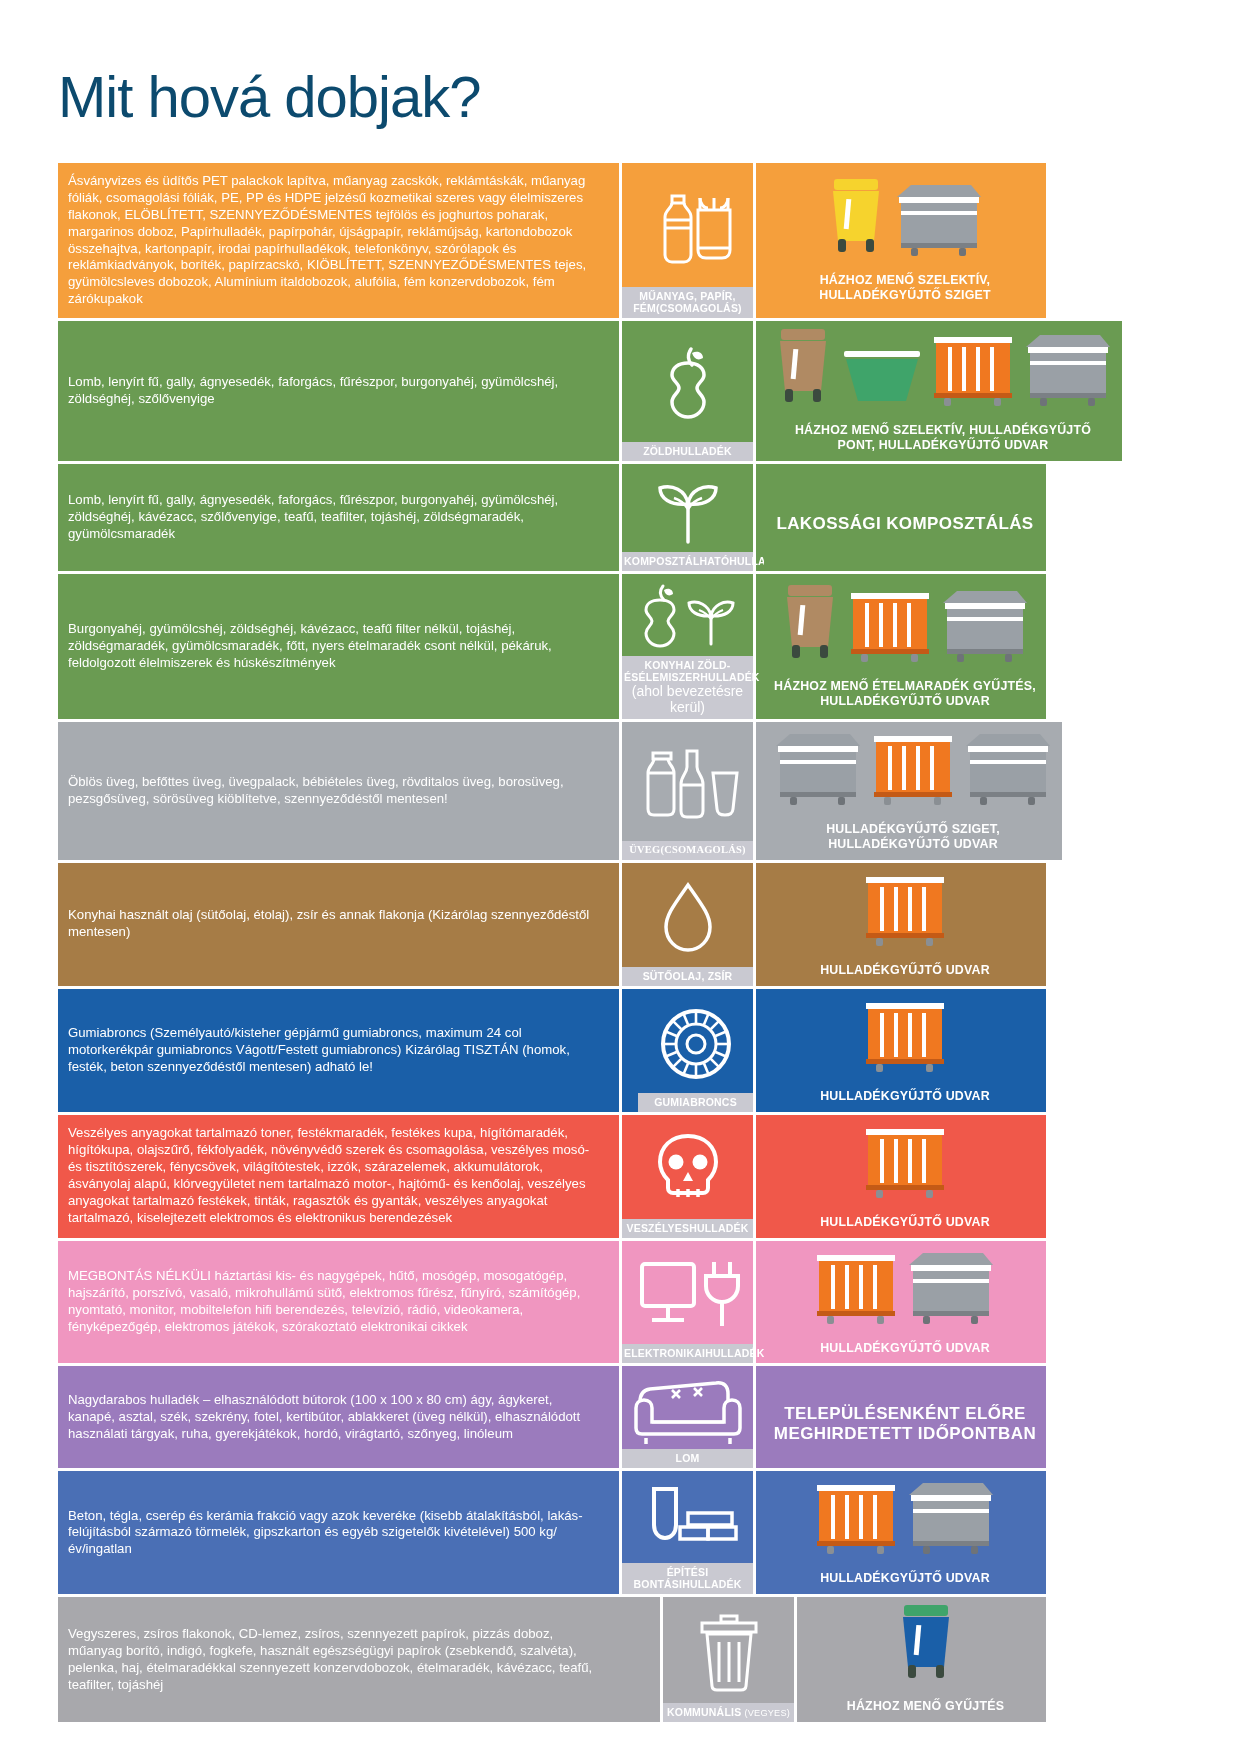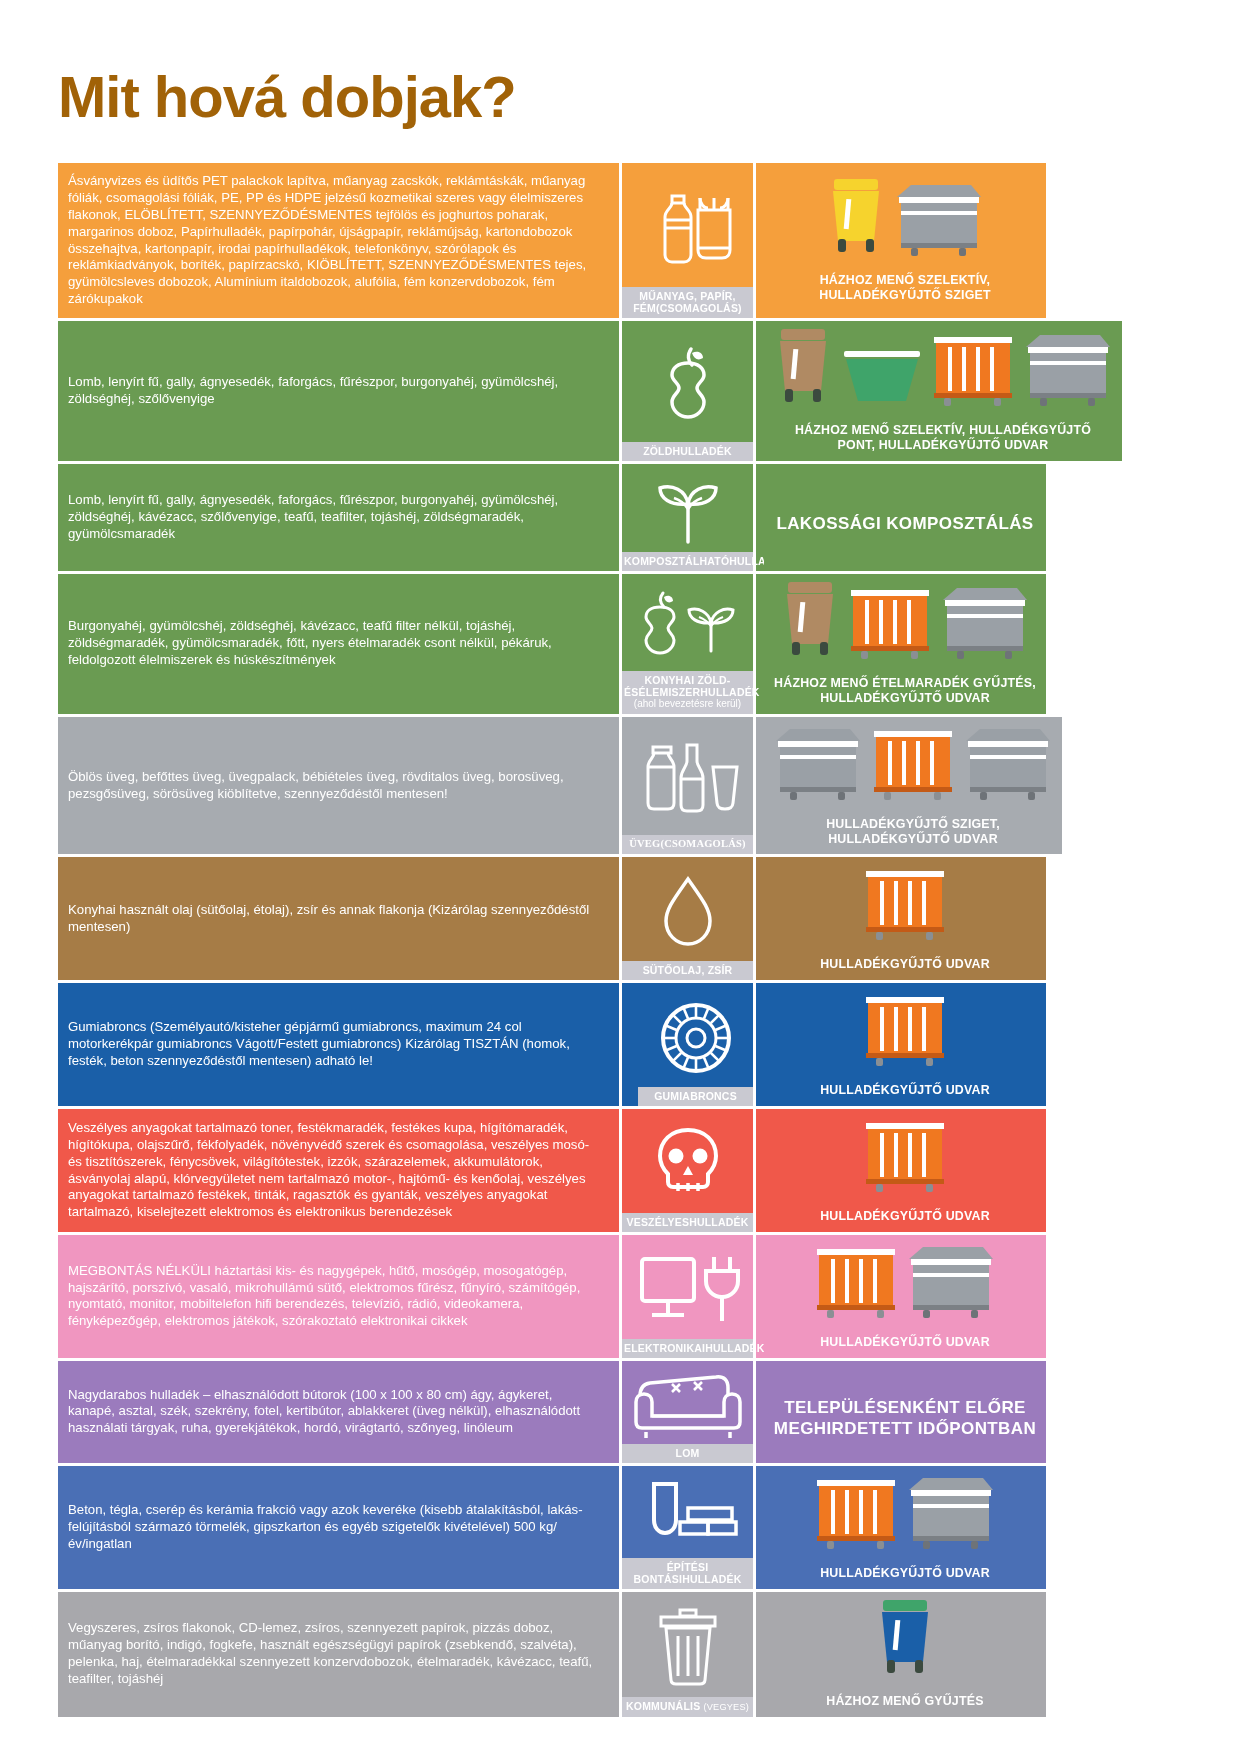--- a/index.html
+++ b/index.html
@@ -14,22 +14,22 @@
   }
   .page {
     position: relative;
     width: 1241px; height: 1755px;
     background: #ffffff;
   }
   .title {
     position: absolute;
     left: 58px; top: 68px;
     font-size: 58px;
-    font-weight: bold;
-    color: #a16207;
+    font-weight: normal;
+    color: #0c4a6e;
     letter-spacing: -1px;
     line-height: 1;
   }
   .table {
     position: absolute;
     left: 58px; top: 163px;
     width: 988px;
   }
   .row {
     display: flex;
@@ -76,21 +76,21 @@
     font-size: 10.5px;
     font-weight: bold;
     text-align: center;
     padding: 3px 2px 4px;
     line-height: 1.15;
     letter-spacing: .2px;
   }
   .icon-label .sub {
     display: block;
     font-weight: normal;
-    font-size: 10px;
+    font-size: 14px;
     letter-spacing: 0;
   }
   .icon-label .inline-sub {
     font-weight: normal;
     font-size: 9.2px;
   }
 
   .cell-dest {
     flex: 1 1 auto;
     position: relative;
@@ -580,21 +580,21 @@
                 <rect x="18" y="69" width="7" height="8" rx="2" fill="#6e7378"></rect>
                 <rect x="66" y="69" width="7" height="8" rx="2" fill="#6e7378"></rect>
               </svg>
             </span>
           </div>
           <div class="dest-label"><span>HULLADÉKGYŰJTŐ UDVAR</span></div>
         </div>
       </div>
       <div class="row" style="background: rgb(168, 168, 172); min-height: 110px;">
         <div class="cell-desc">Vegyszeres, zsíros flakonok, CD-lemez, zsíros, szennyezett papírok, pizzás doboz, műanyag borító, indigó, fogkefe, használt egészségügyi papírok (zsebkendő, szalvéta), pelenka, haj, ételmaradékkal szennyezett konzervdobozok, ételmaradék, kávézacc, teafű, teafilter, tojáshéj</div>
-        <div class="cell-icon" style="background: rgb(168, 168, 172);">
+        <div class="cell-icon" style="background: rgb(168, 168, 172); margin-left: 41px;">
           <div class="icon-art">
             <svg width="70" height="78" viewBox="0 0 70 78">
               <rect x="27" y="2" width="16" height="6" fill="none" stroke="#ffffff" stroke-width="3"></rect>
               <rect x="8" y="9" width="54" height="9" fill="none" stroke="#ffffff" stroke-width="3"></rect>
               <path d="M13 20 h44 l-5 52 c-0.3 3 -2 4 -5 4 h-24 c-3 0 -4.7 -1 -5 -4 z" fill="none" stroke="#ffffff" stroke-width="3"></path>
               <line x1="25" y1="28" x2="25" y2="68" stroke="#ffffff" stroke-width="3"></line>
               <line x1="35" y1="28" x2="35" y2="68" stroke="#ffffff" stroke-width="3"></line>
               <line x1="45" y1="28" x2="45" y2="68" stroke="#ffffff" stroke-width="3"></line>
             </svg>
           </div>

